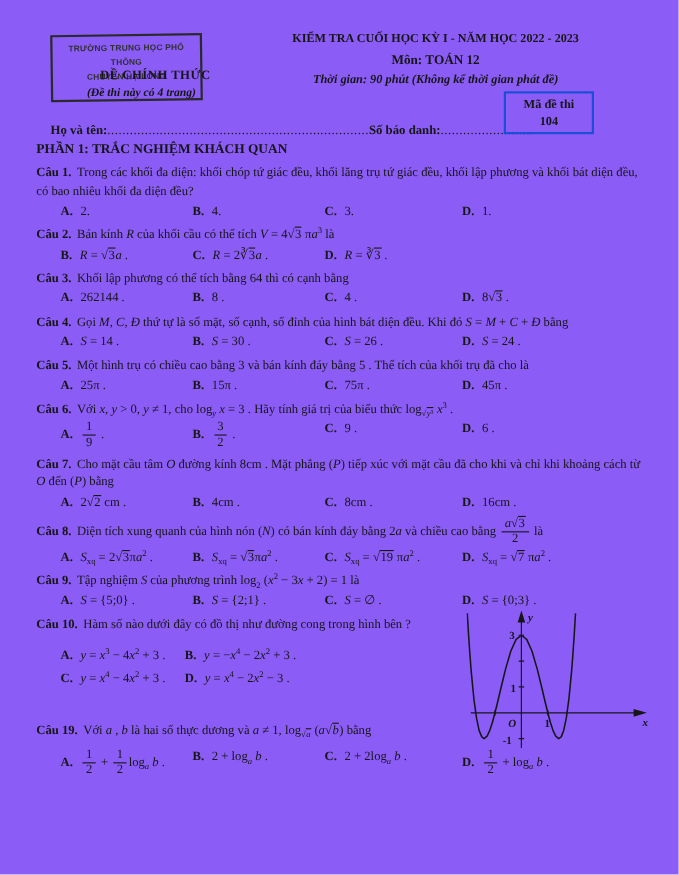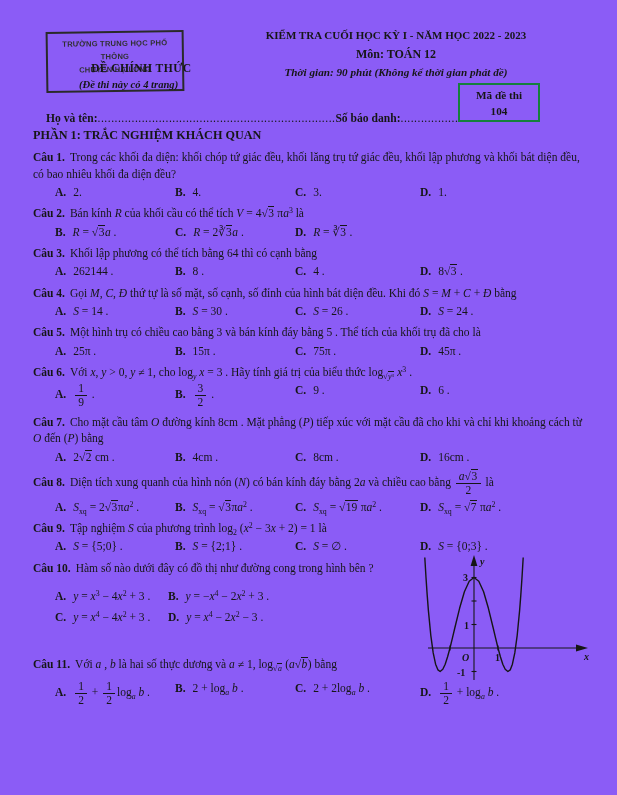--- a/index.html
+++ b/index.html
@@ -21,21 +21,21 @@
   .pagesnote { position:absolute; left:46px; top:51px; font-weight:bold; font-style:italic; font-size:10.6px; }
   .titleblock { position:absolute; left:168px; right:-4px; top:2px; text-align:center; }
   .t1 { font-weight:bold; font-size:11px; }
   .t2 { font-weight:bold; font-size:12px; margin-top:2px; }
   .t3 { font-weight:bold; font-style:italic; font-size:11.2px; margin-top:2px; }
   .namerow { position:absolute; left:13px; top:85px; font-size:11.6px; white-space:nowrap; }
   .namerow b { font-weight:bold; }
   .dots { letter-spacing:.5px; }
   .codebox {
     position:absolute; left:425px; top:57px; width:78px;
-    border:2px solid #15803d; text-align:center; font-weight:bold;
+    border:2px solid #1d4ed8; text-align:center; font-weight:bold;
     font-size:11.2px; line-height:1.45; padding:2px 0 1px;
   }
   
   .section { margin-top:1px; font-weight:bold; font-size:12.2px; }
   .q { margin-top:5px; }
   .stem { margin:0; }
   .qnum { font-weight:bold; margin-right:5px; }
   .opts { display:flex; padding-left:22px; margin-top:2px; align-items:flex-start; }
   .opts .opt { width:120px; }
   .opts .opt:nth-child(3) { width:125px; }
@@ -205,21 +205,21 @@
         <text x="33" y="123">-1</text>
         <text x="71" y="108">1</text>
         <text class="it" x="38" y="108">O</text>
         <text class="it" x="160" y="107">x</text>
         <text class="it" x="56" y="12">y</text>
       </svg>
     </div>
   </div>
 
   <div class="q q11">
-    <p class="stem"><b class="qnum">Câu 11.</b><span>Với <i>a</i> , <i>b</i> là hai số thực dương và <i>a</i> ≠ 1, log<sub>√<span class="ol"><i>a</i></span></sub> (<i>a</i>√<span class="ol"><i>b</i></span>) bằng</span></p>
+    <p class="stem"><b class="qnum">Câu 19.</b><span>Với <i>a</i> , <i>b</i> là hai số thực dương và <i>a</i> ≠ 1, log<sub>√<span class="ol"><i>a</i></span></sub> (<i>a</i>√<span class="ol"><i>b</i></span>) bằng</span></p>
     <div class="opts" style="margin-top:8px;">
       <div class="opt"><b>A.</b><span><span class="frac"><span>1</span><span>2</span></span> + <span class="frac"><span>1</span><span>2</span></span>log<sub><i>a</i></sub> <i>b</i> .</span></div>
       <div class="opt"><b>B.</b><span>2 + log<sub><i>a</i></sub> <i>b</i> .</span></div>
       <div class="opt"><b>C.</b><span>2 + 2log<sub><i>a</i></sub> <i>b</i> .</span></div>
       <div class="opt"><b>D.</b><span><span class="frac"><span>1</span><span>2</span></span> + log<sub><i>a</i></sub> <i>b</i> .</span></div>
     </div>
   </div>
 
 </div>
 

